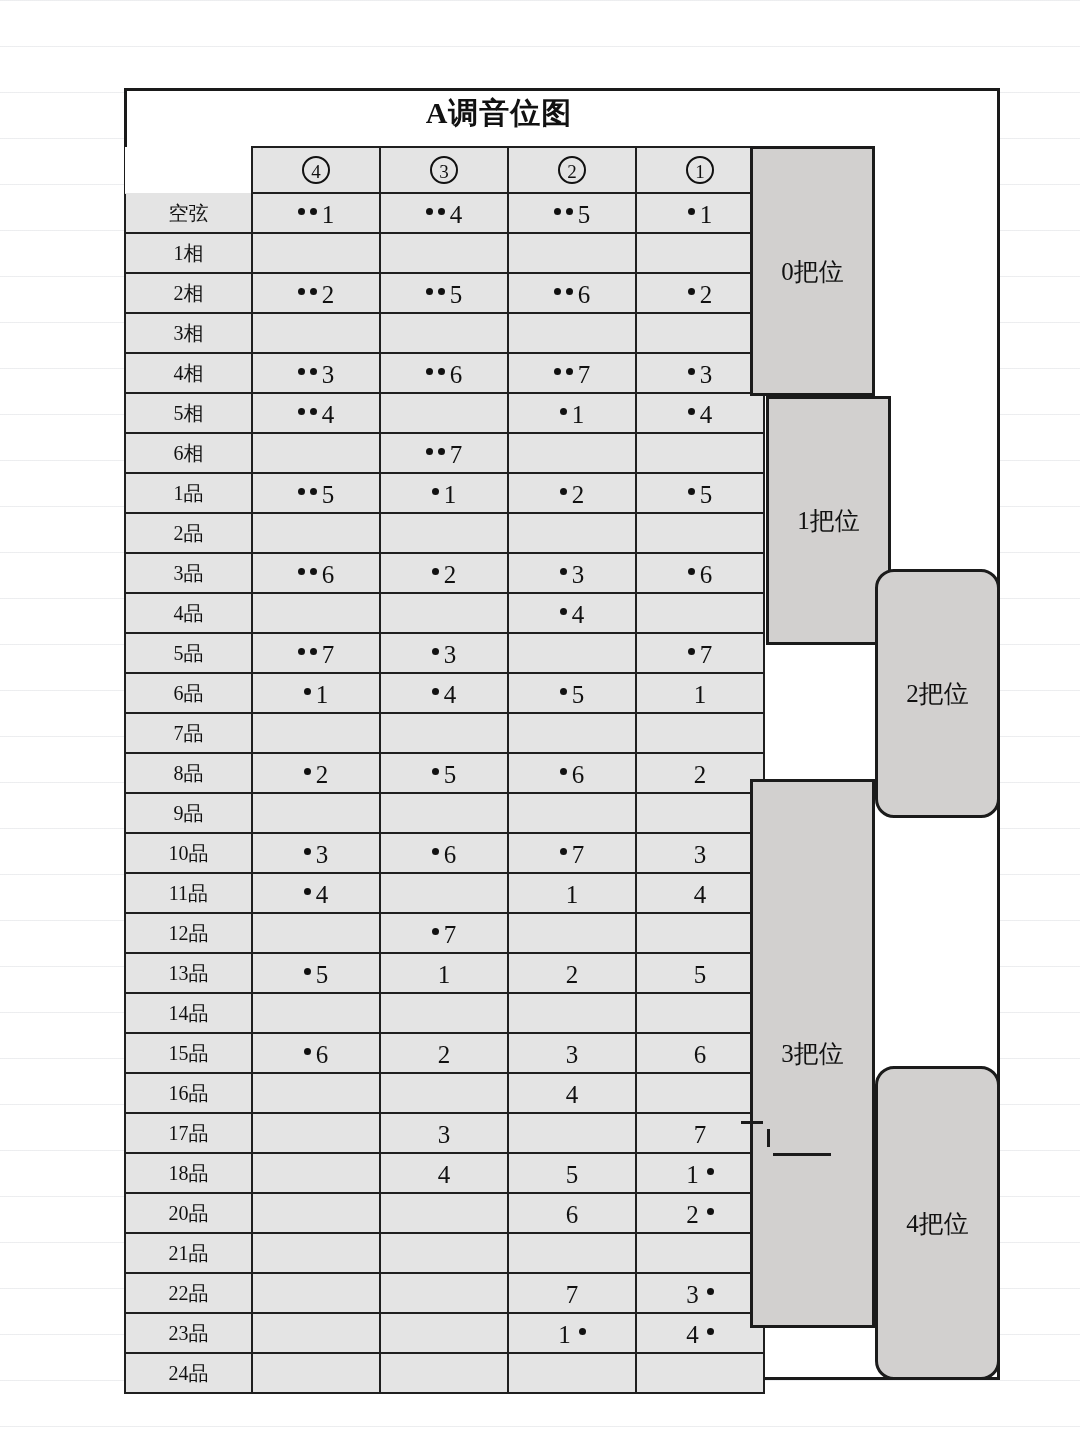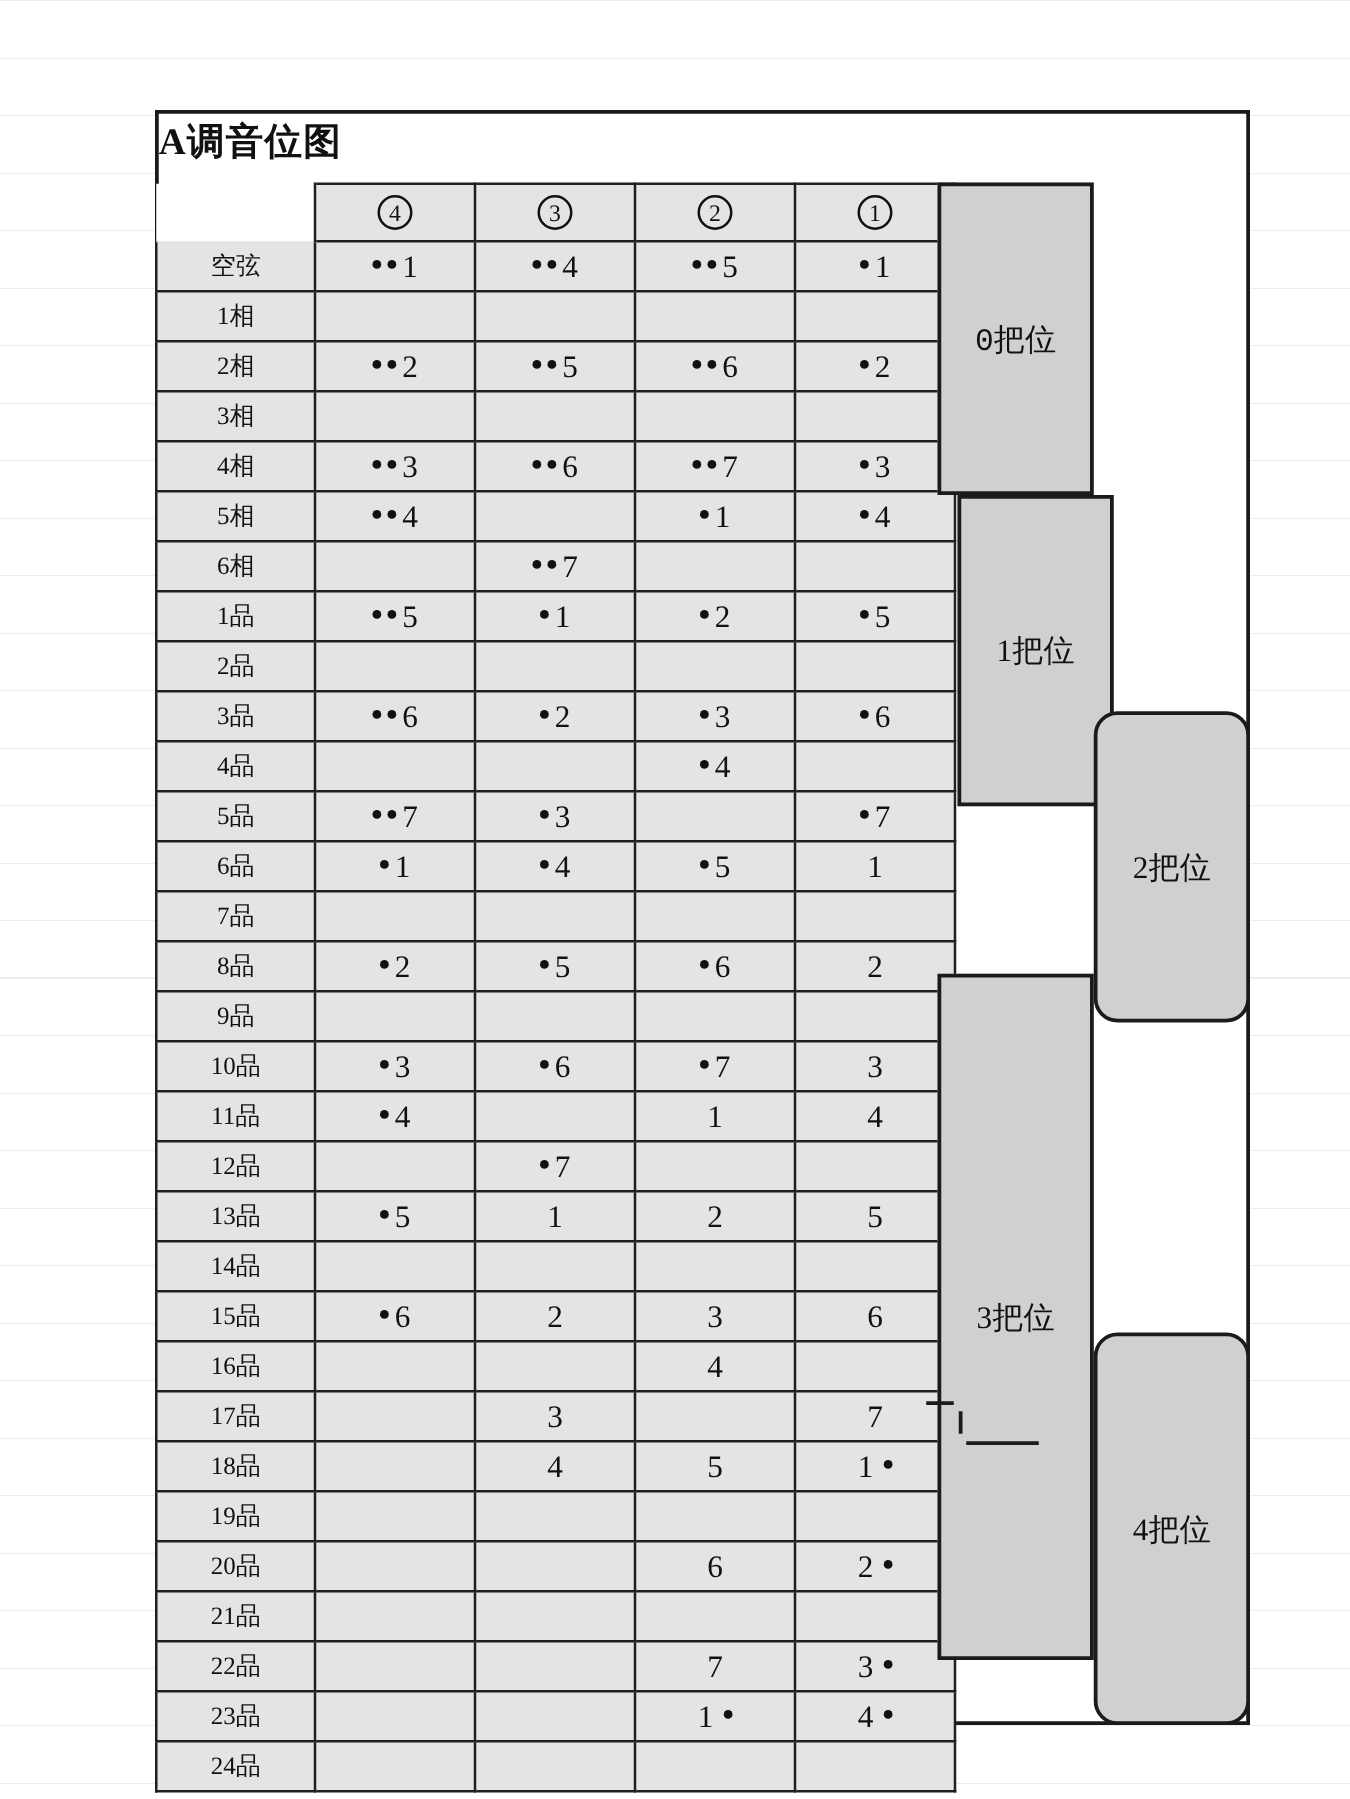--- a/index.html
+++ b/index.html
@@ -26,20 +26,21 @@
     border:3px solid #1a1a1a;
     box-sizing:border-box;
     background:#fff;
   }
 
   
   .title{
     position:absolute;
     left:0; top:2px;
     width:744px;
+    text-align:center;
     font-size:30px;
     font-weight:700;
     letter-spacing:1px;
     color:#111;
     font-family:"Liberation Serif","DejaVu Serif",serif;
   }
 
   
   table.grid{
     position:absolute;
@@ -330,27 +331,20 @@
           <td class="col"><span class="note"><span class="n">7</span></span></td>
         </tr>
         <tr>
           <td class="lbl">18品</td>
           <td class="col"></td>
           <td class="col"><span class="note"><span class="n">4</span></span></td>
           <td class="col"><span class="note"><span class="n">5</span></span></td>
           <td class="col"><span class="note"><span class="n">1</span><span class="dpost"></span></span></td>
         </tr>
         <tr>
-          <td class="lbl">19品</td>
-          <td class="col"></td>
-          <td class="col"></td>
-          <td class="col"></td>
-          <td class="col"></td>
-        </tr>
-        <tr>
           <td class="lbl">20品</td>
           <td class="col"></td>
           <td class="col"></td>
           <td class="col"><span class="note"><span class="n">6</span></span></td>
           <td class="col"><span class="note"><span class="n">2</span><span class="dpost"></span></span></td>
         </tr>
         <tr>
           <td class="lbl">21品</td>
           <td class="col"></td>
           <td class="col"></td>
@@ -375,21 +369,21 @@
           <td class="lbl">24品</td>
           <td class="col"></td>
           <td class="col"></td>
           <td class="col"></td>
           <td class="col"></td>
         </tr>
       </tbody>
     </table>
 
   <div id="positions">
-      <div class="pos colA" style="top:55px;height:250px;font-family:Liberation Mono, monospace;">
+      <div class="pos colA" style="top:55px;height:250px;">
         <span>0把位</span>
       </div>
       <div class="pos colA" style="top:305px;height:249px;margin-left:16px;">
         <span>1把位</span>
       </div>
       <div class="pos colB" style="top:478px;height:249px;">
         <span>2把位</span>
       </div>
       <div class="pos colA" style="top:688px;height:549px;">
         <span>3把位</span>

